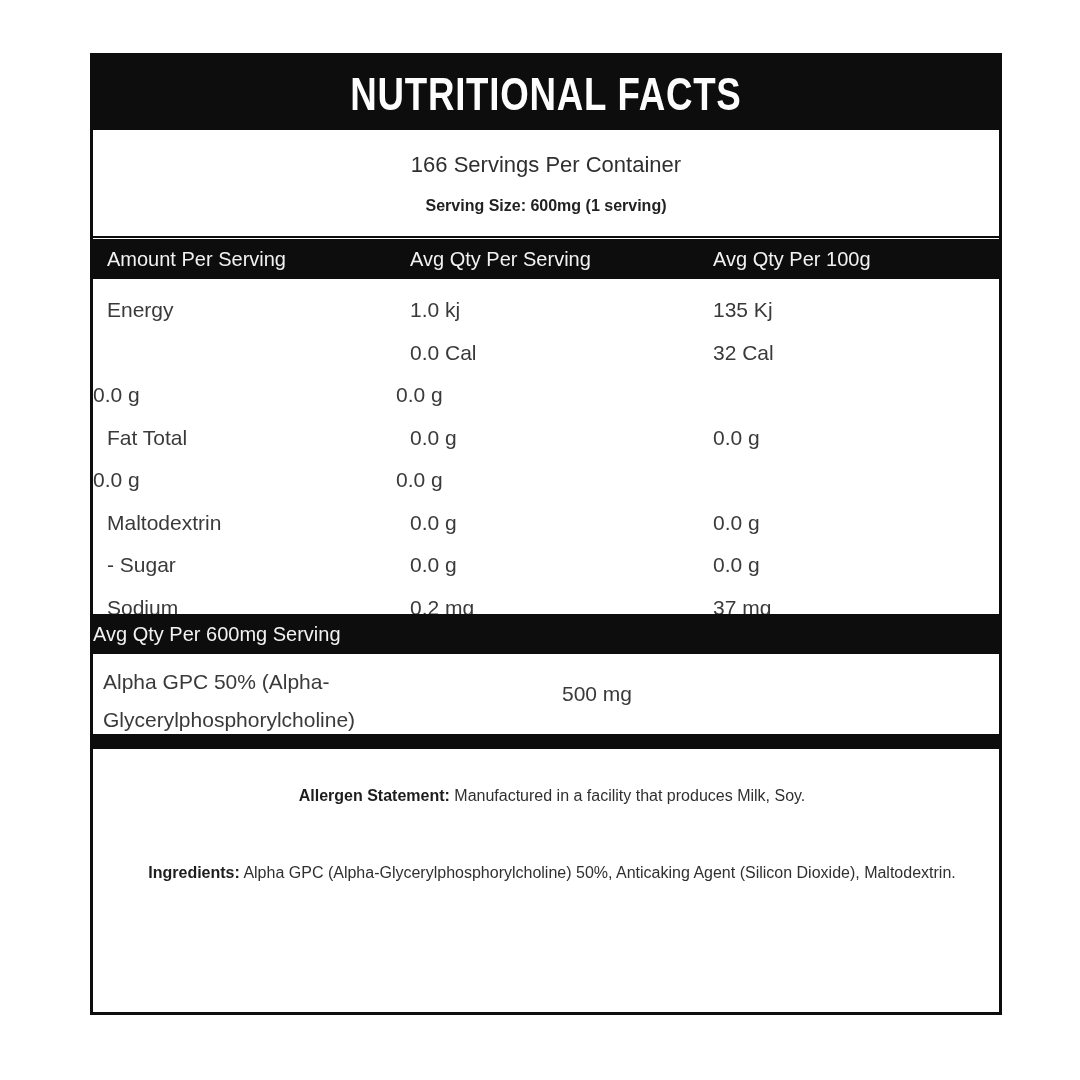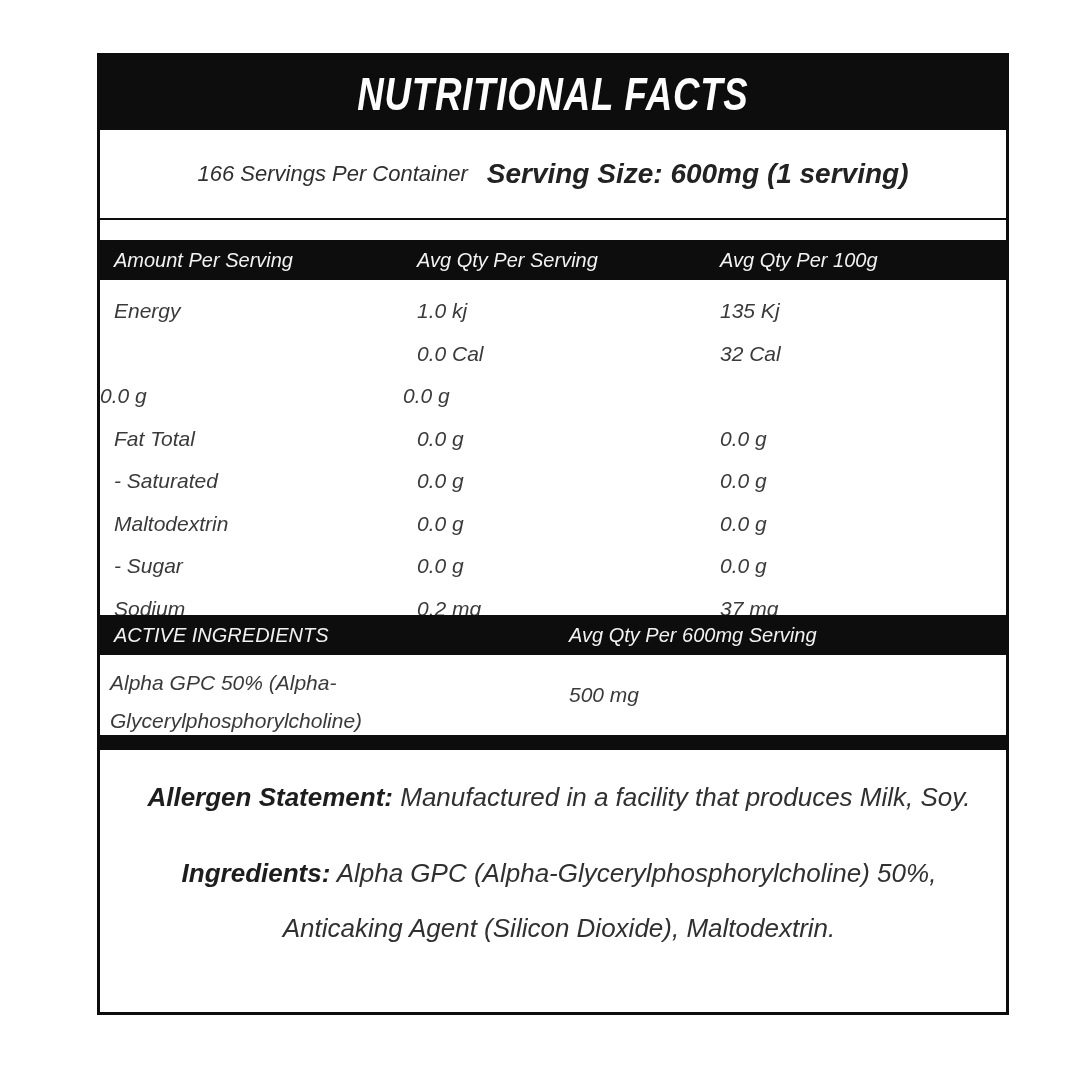--- a/index.html
+++ b/index.html
@@ -12,27 +12,26 @@
   *{ box-sizing:border-box; margin:0; padding:0; }
   html,body{ width:1080px; height:1080px; }
   body{
     background:var(--paper);
     font-family:"Liberation Sans", sans-serif;
     color:var(--ink);
     position:relative;
   }
   .nutrition-label{
     position:absolute;
-    left:97px; top:53px;
+    left:90px; top:53px;
     width:912px; height:962px;
     border:3px solid var(--bar);
     background:var(--paper);
     display:flex;
     flex-direction:column;
-    font-style:italic;
   }
 
   
   .title-bar{
     background:var(--bar);
     height:74px;
     display:flex; align-items:center; justify-content:center;
     flex:0 0 auto;
   }
   .title-text{
@@ -40,34 +39,34 @@
     font-size:47px;
     font-weight:700;
     letter-spacing:1px;
     transform:scaleX(0.78);
     transform-origin:center;
     white-space:nowrap;
   }
 
   
   .servings-block{
-    height:90px;
+    height:108px;
     border-bottom:2px solid var(--bar);
-    display:flex; flex-direction:row;
+    display:flex; flex-direction:column;
     align-items:center; justify-content:center;
     gap:19px;
     flex:0 0 auto;
     background:var(--paper);
   }
   .servings-line{ font-size:22px; color:#2f2f2f; }
-  .serving-size-line{ font-size:28px; font-weight:700; color:var(--ink-dark); }
+  .serving-size-line{ font-size:16px; font-weight:700; color:var(--ink-dark); }
 
   
   .colheads-bar{
-    margin-top:20px;
+    margin-top:1px;
     background:var(--bar);
     height:40px;
     display:flex; align-items:center;
     color:var(--bar-text);
     font-size:20px;
     flex:0 0 auto;
   }
   .c1{ width:317px; padding-left:14px; }
   .c2{ width:303px; }
   .c3{ flex:1; }
@@ -123,21 +122,21 @@
     height:15px;
     flex:0 0 auto;
   }
 
   
   .statements{
     flex:1;
     background:var(--paper);
     text-align:center;
     padding:30px 16px 0 28px;
-    font-size:26px;
+    font-size:16px;
     color:#303030;
   }
   .allergen-line{ line-height:34px; }
   .ingredients-line{ line-height:55px; margin-top:32px; }
   .stmt-label{ font-weight:700; color:#1d1d1d; }
 </style>
 </head>
 <body>
 
 <div class="nutrition-label">
@@ -175,21 +174,20 @@
       <div class="c3">0.0 g</div>
     </div>
 
     <div class="nutrient-row">
       <div class="c1">Fat Total</div>
       <div class="c2">0.0 g</div>
       <div class="c3">0.0 g</div>
     </div>
 
     <div class="nutrient-row">
-      <div class="c1">- Saturated</div>
       <div class="c2">0.0 g</div>
       <div class="c3">0.0 g</div>
     </div>
 
     <div class="nutrient-row">
       <div class="c1">Maltodextrin</div>
       <div class="c2">0.0 g</div>
       <div class="c3">0.0 g</div>
     </div>
 
@@ -201,21 +199,20 @@
 
     <div class="nutrient-row">
       <div class="c1">Sodium</div>
       <div class="c2">0.2 mg</div>
       <div class="c3">37 mg</div>
     </div>
 
   </div>
 
   <div class="active-bar">
-    <div class="a1">ACTIVE INGREDIENTS</div>
     <div class="a2">Avg Qty Per 600mg Serving</div>
   </div>
 
   <div class="active-row">
     <div class="active-name">Alpha GPC 50% (Alpha-Glycerylphosphorylcholine)</div>
     <div class="active-qty">500 mg</div>
   </div>
 
   <div class="separator-bar"></div>
 

